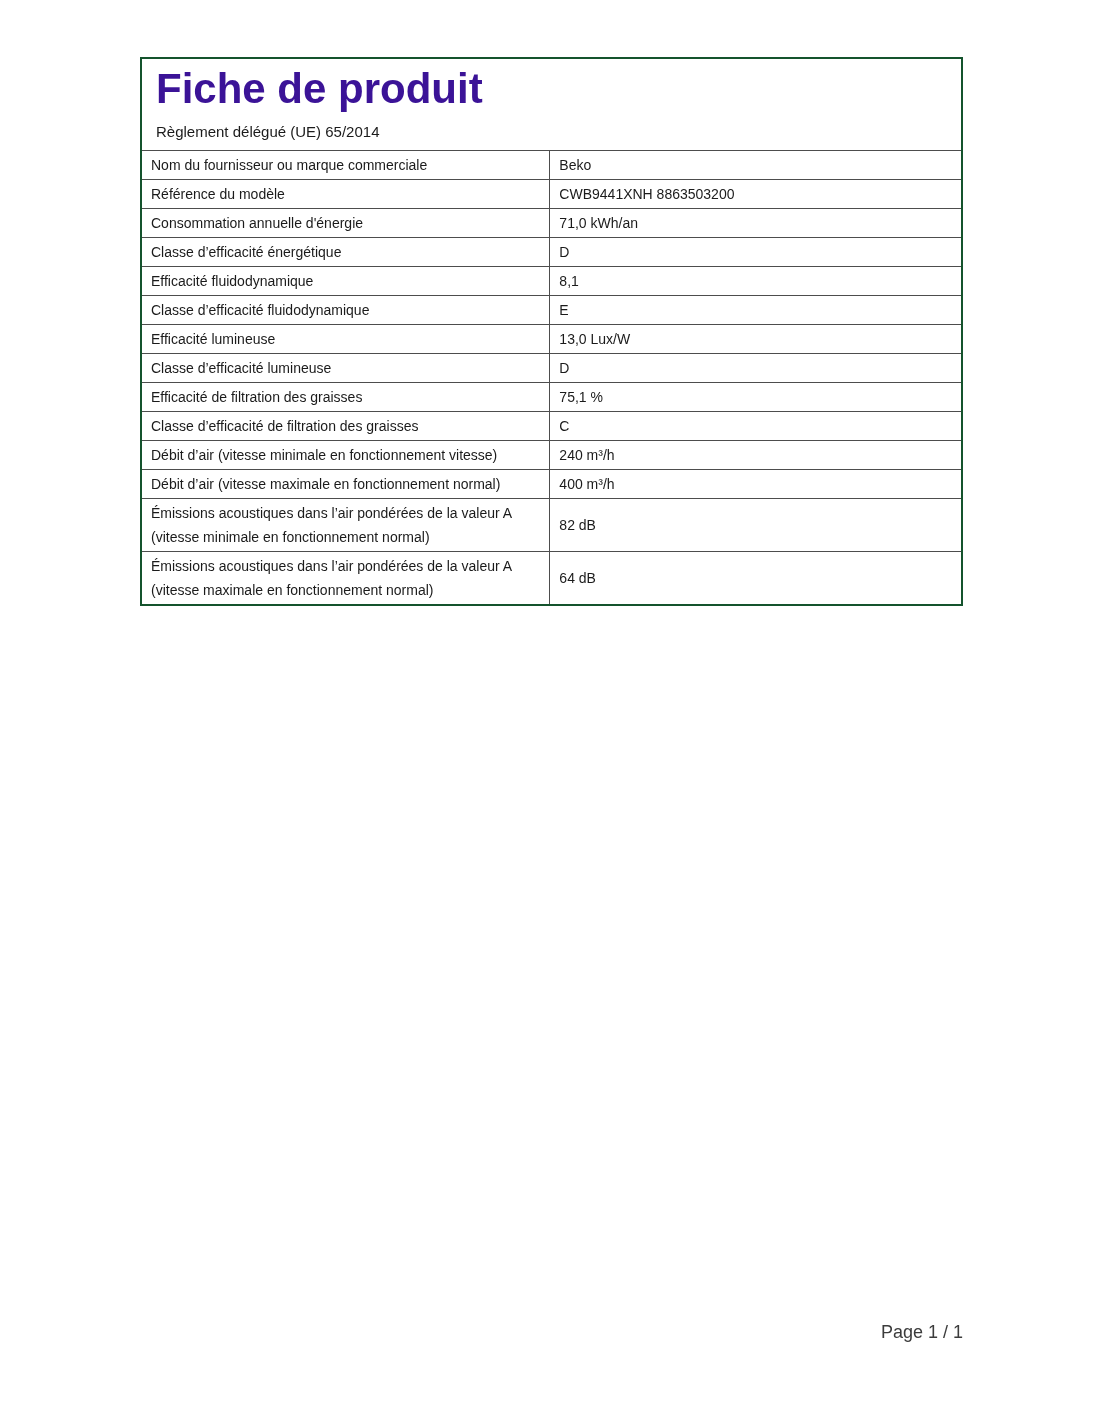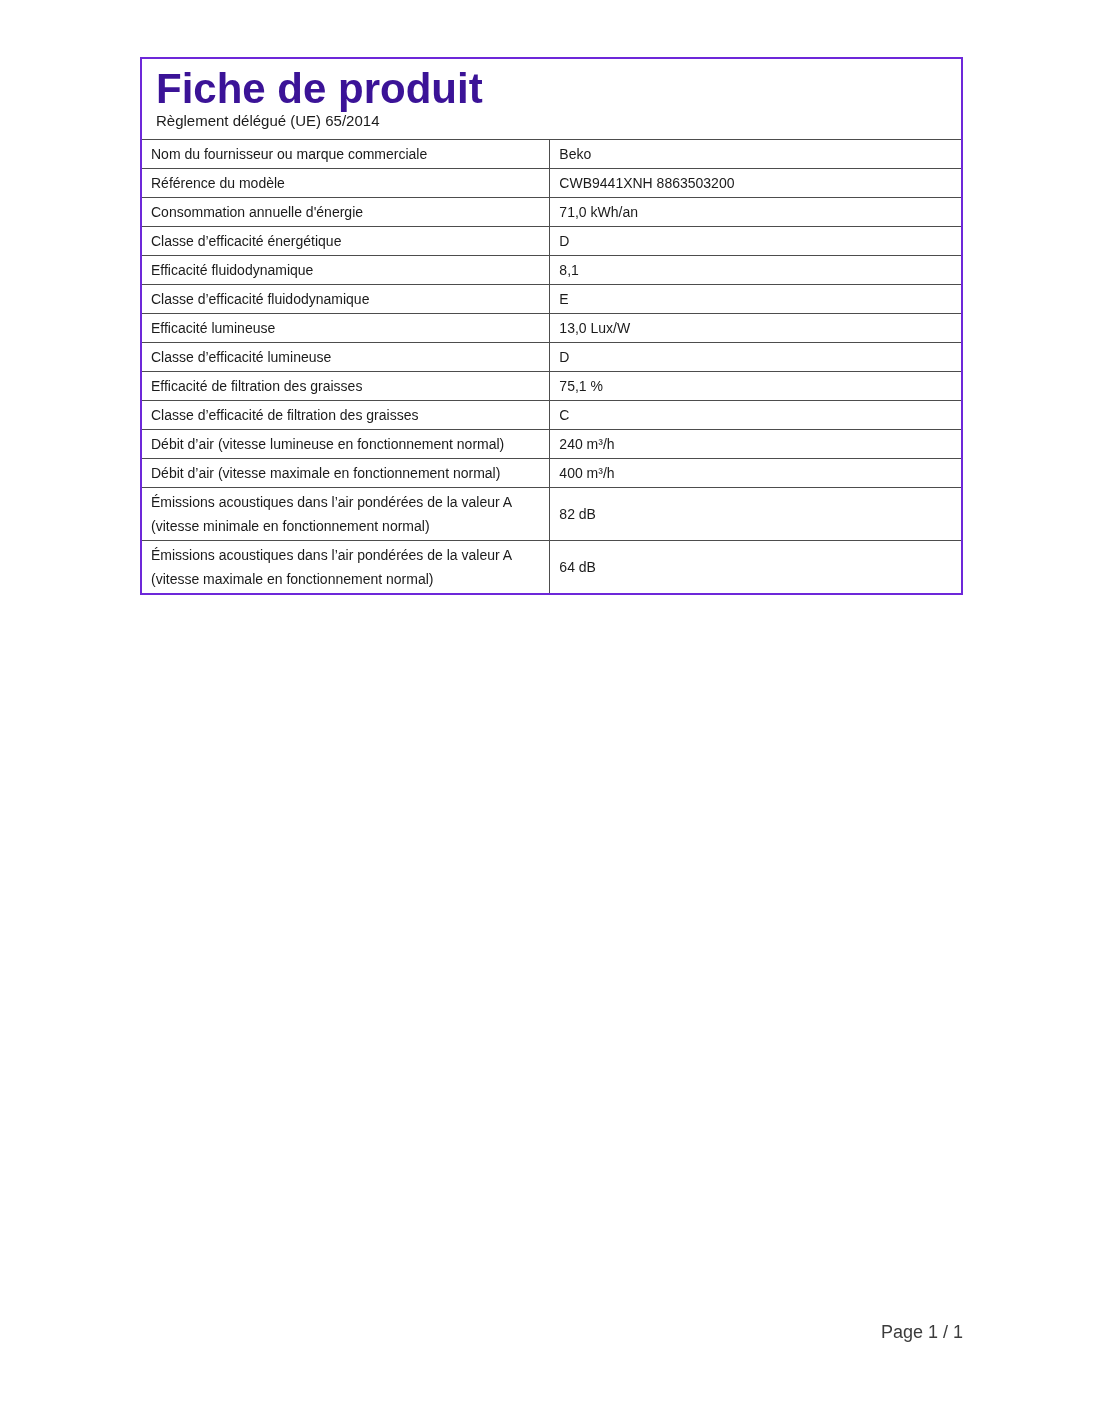--- a/index.html
+++ b/index.html
@@ -9,34 +9,35 @@
     height: 1422px;
     position: relative;
     font-family: "Liberation Sans", sans-serif;
     color: #1b1b1b;
   }
   .doc {
     position: absolute;
     left: 140px;
     top: 57px;
     width: 823px;
-    border: 2px solid #6d28d9;
+    border: 2px solid #14532d;
     background: #ffffff;
   }
   .doc-header {
     padding: 6px 10px 10px 14px;
   }
   .doc-title {
     font-size: 42px;
     font-weight: bold;
     line-height: 1.12;
     color: #3b1397;
     letter-spacing: 0px;
   }
   .doc-subtitle {
+    margin-top: 11px;
     font-size: 15px;
     color: #1b1b1b;
   }
   table.spec {
     width: 100%;
     border-collapse: collapse;
     table-layout: fixed;
   }
   table.spec td {
     border: 1.5px solid #4d4d4d;
@@ -109,21 +110,21 @@
         </tr>
         <tr>
           <td class="cell-label">Efficacité de filtration des graisses</td>
           <td class="cell-value">75,1 %</td>
         </tr>
         <tr>
           <td class="cell-label">Classe d’efficacité de filtration des graisses</td>
           <td class="cell-value">C</td>
         </tr>
         <tr>
-          <td class="cell-label">Débit d’air (vitesse lumineuse en fonctionnement normal)</td>
+          <td class="cell-label">Débit d’air (vitesse minimale en fonctionnement vitesse)</td>
           <td class="cell-value">240 m³/h</td>
         </tr>
         <tr>
           <td class="cell-label">Débit d’air (vitesse maximale en fonctionnement normal)</td>
           <td class="cell-value">400 m³/h</td>
         </tr>
         <tr>
           <td class="cell-label">Émissions acoustiques dans l’air pondérées de la valeur A (vitesse minimale en fonctionnement normal)</td>
           <td class="cell-value">82 dB</td>
         </tr>

